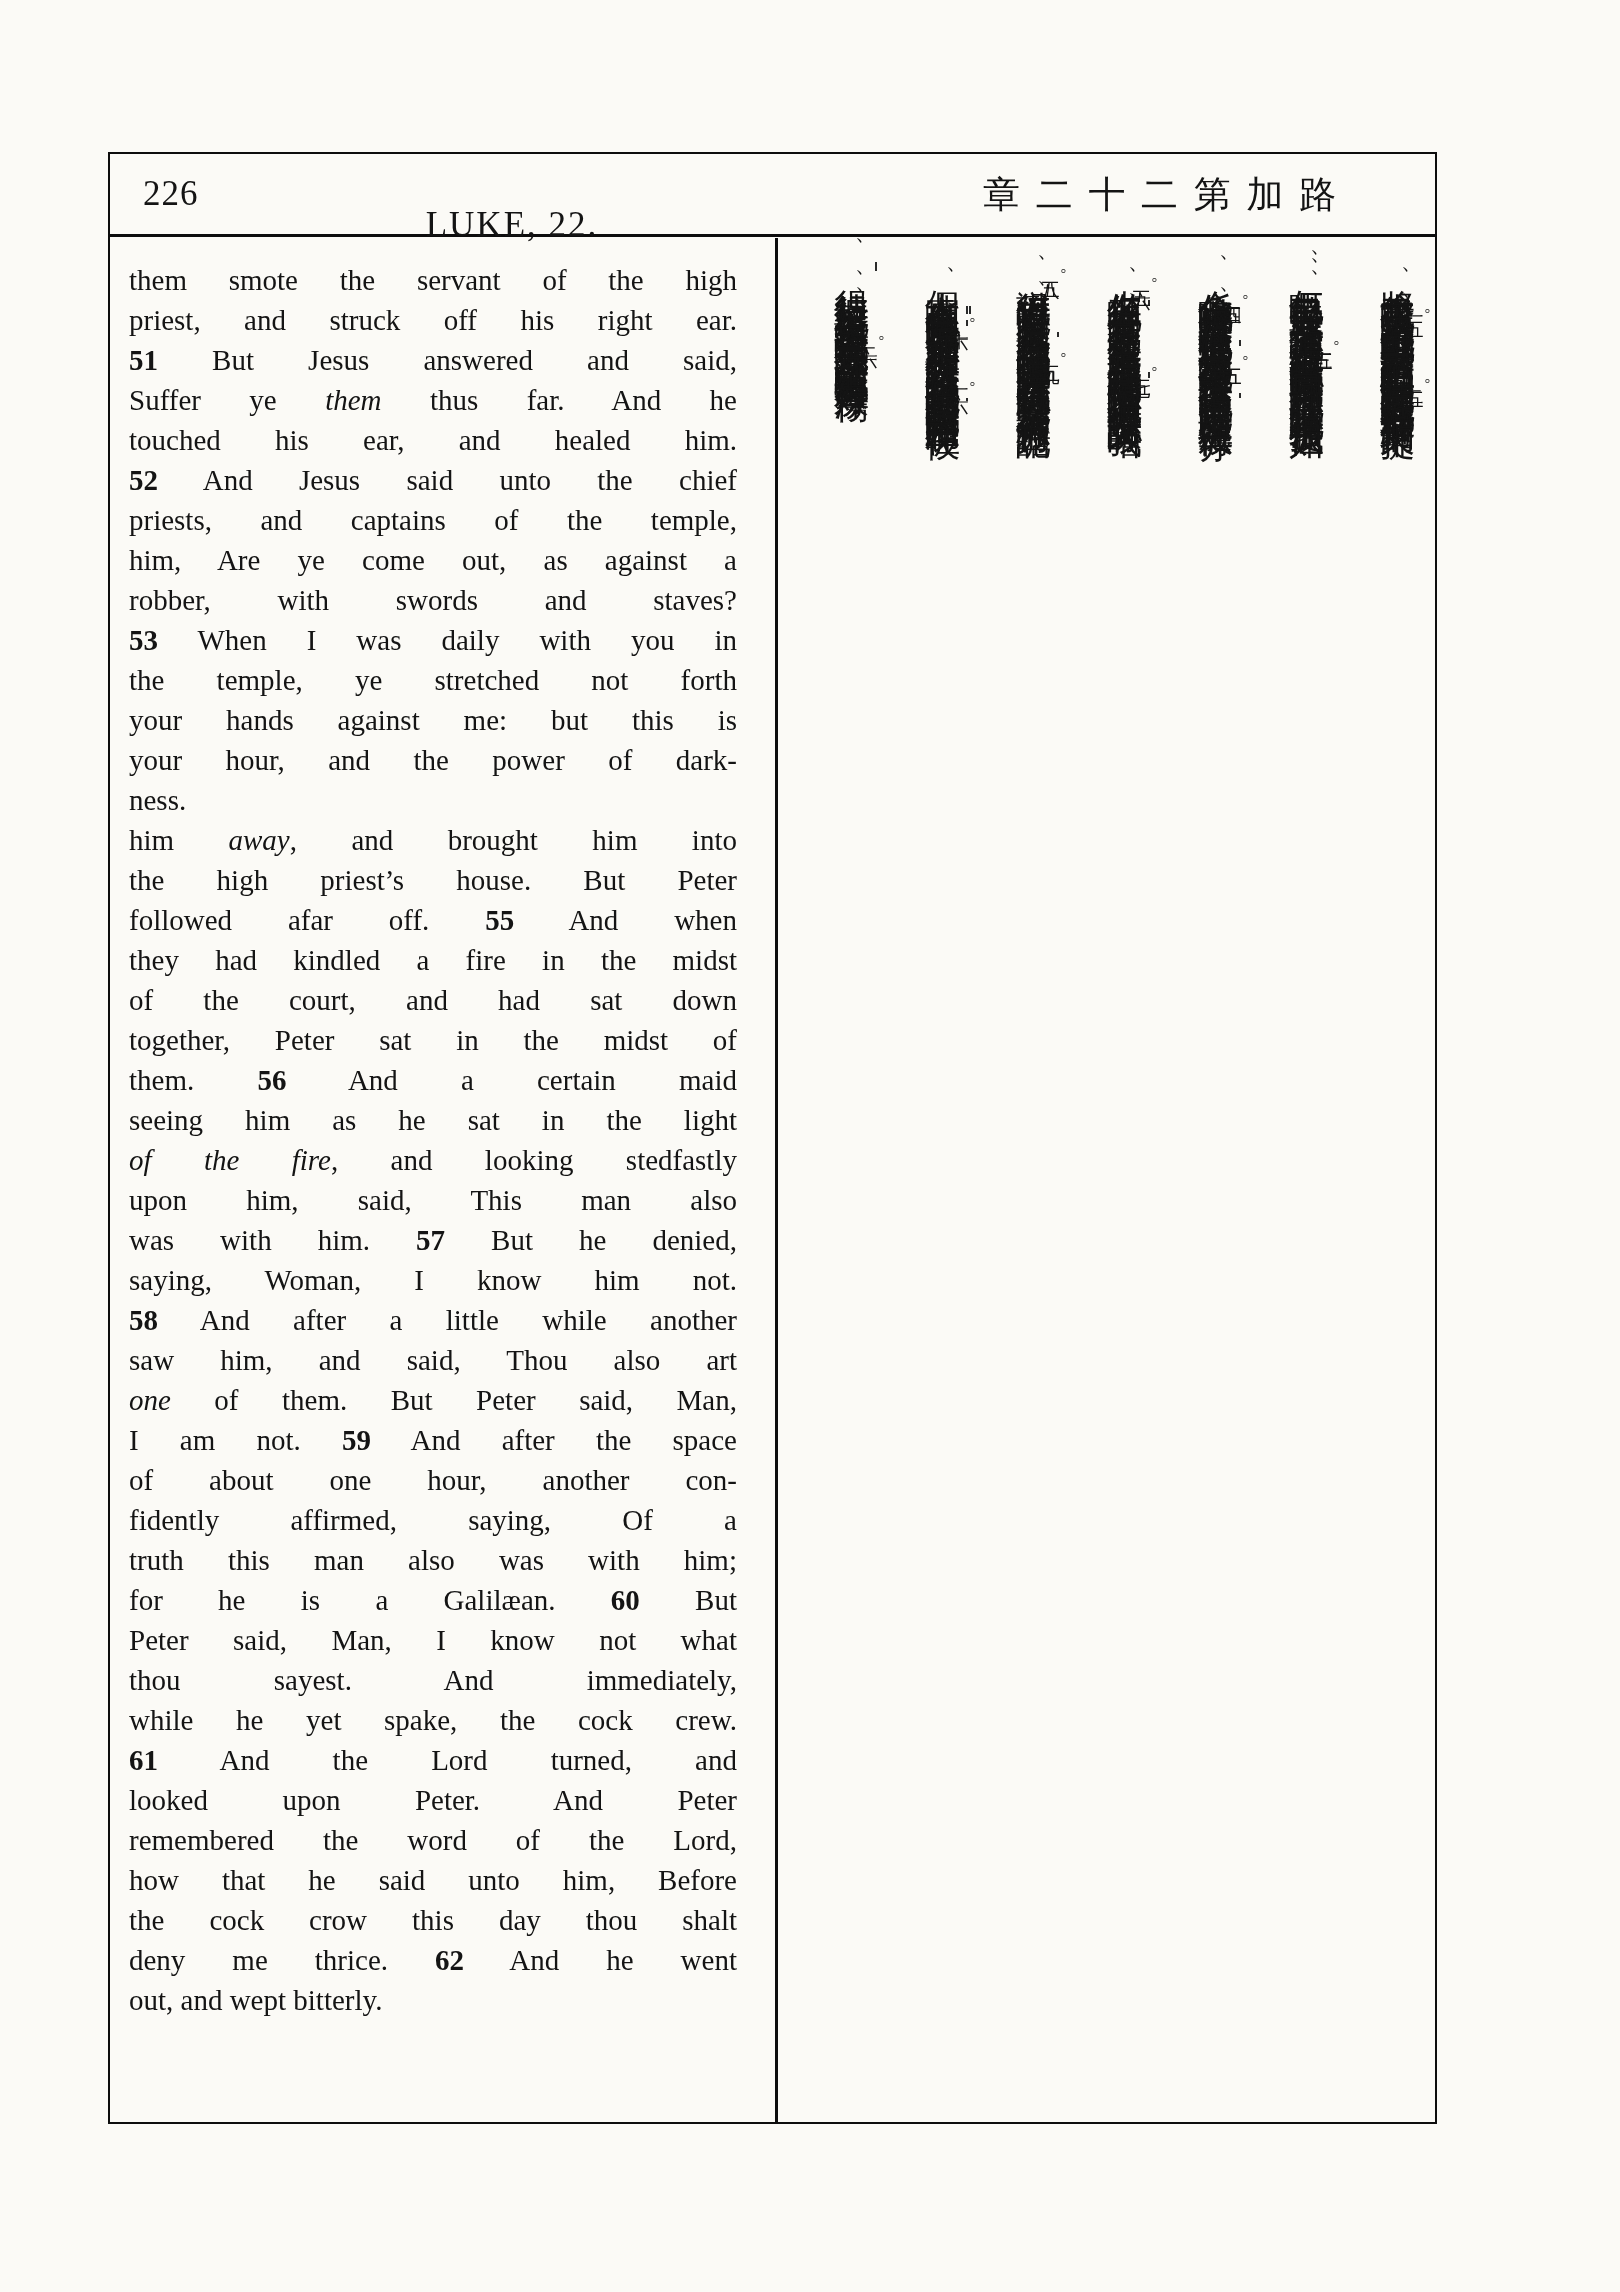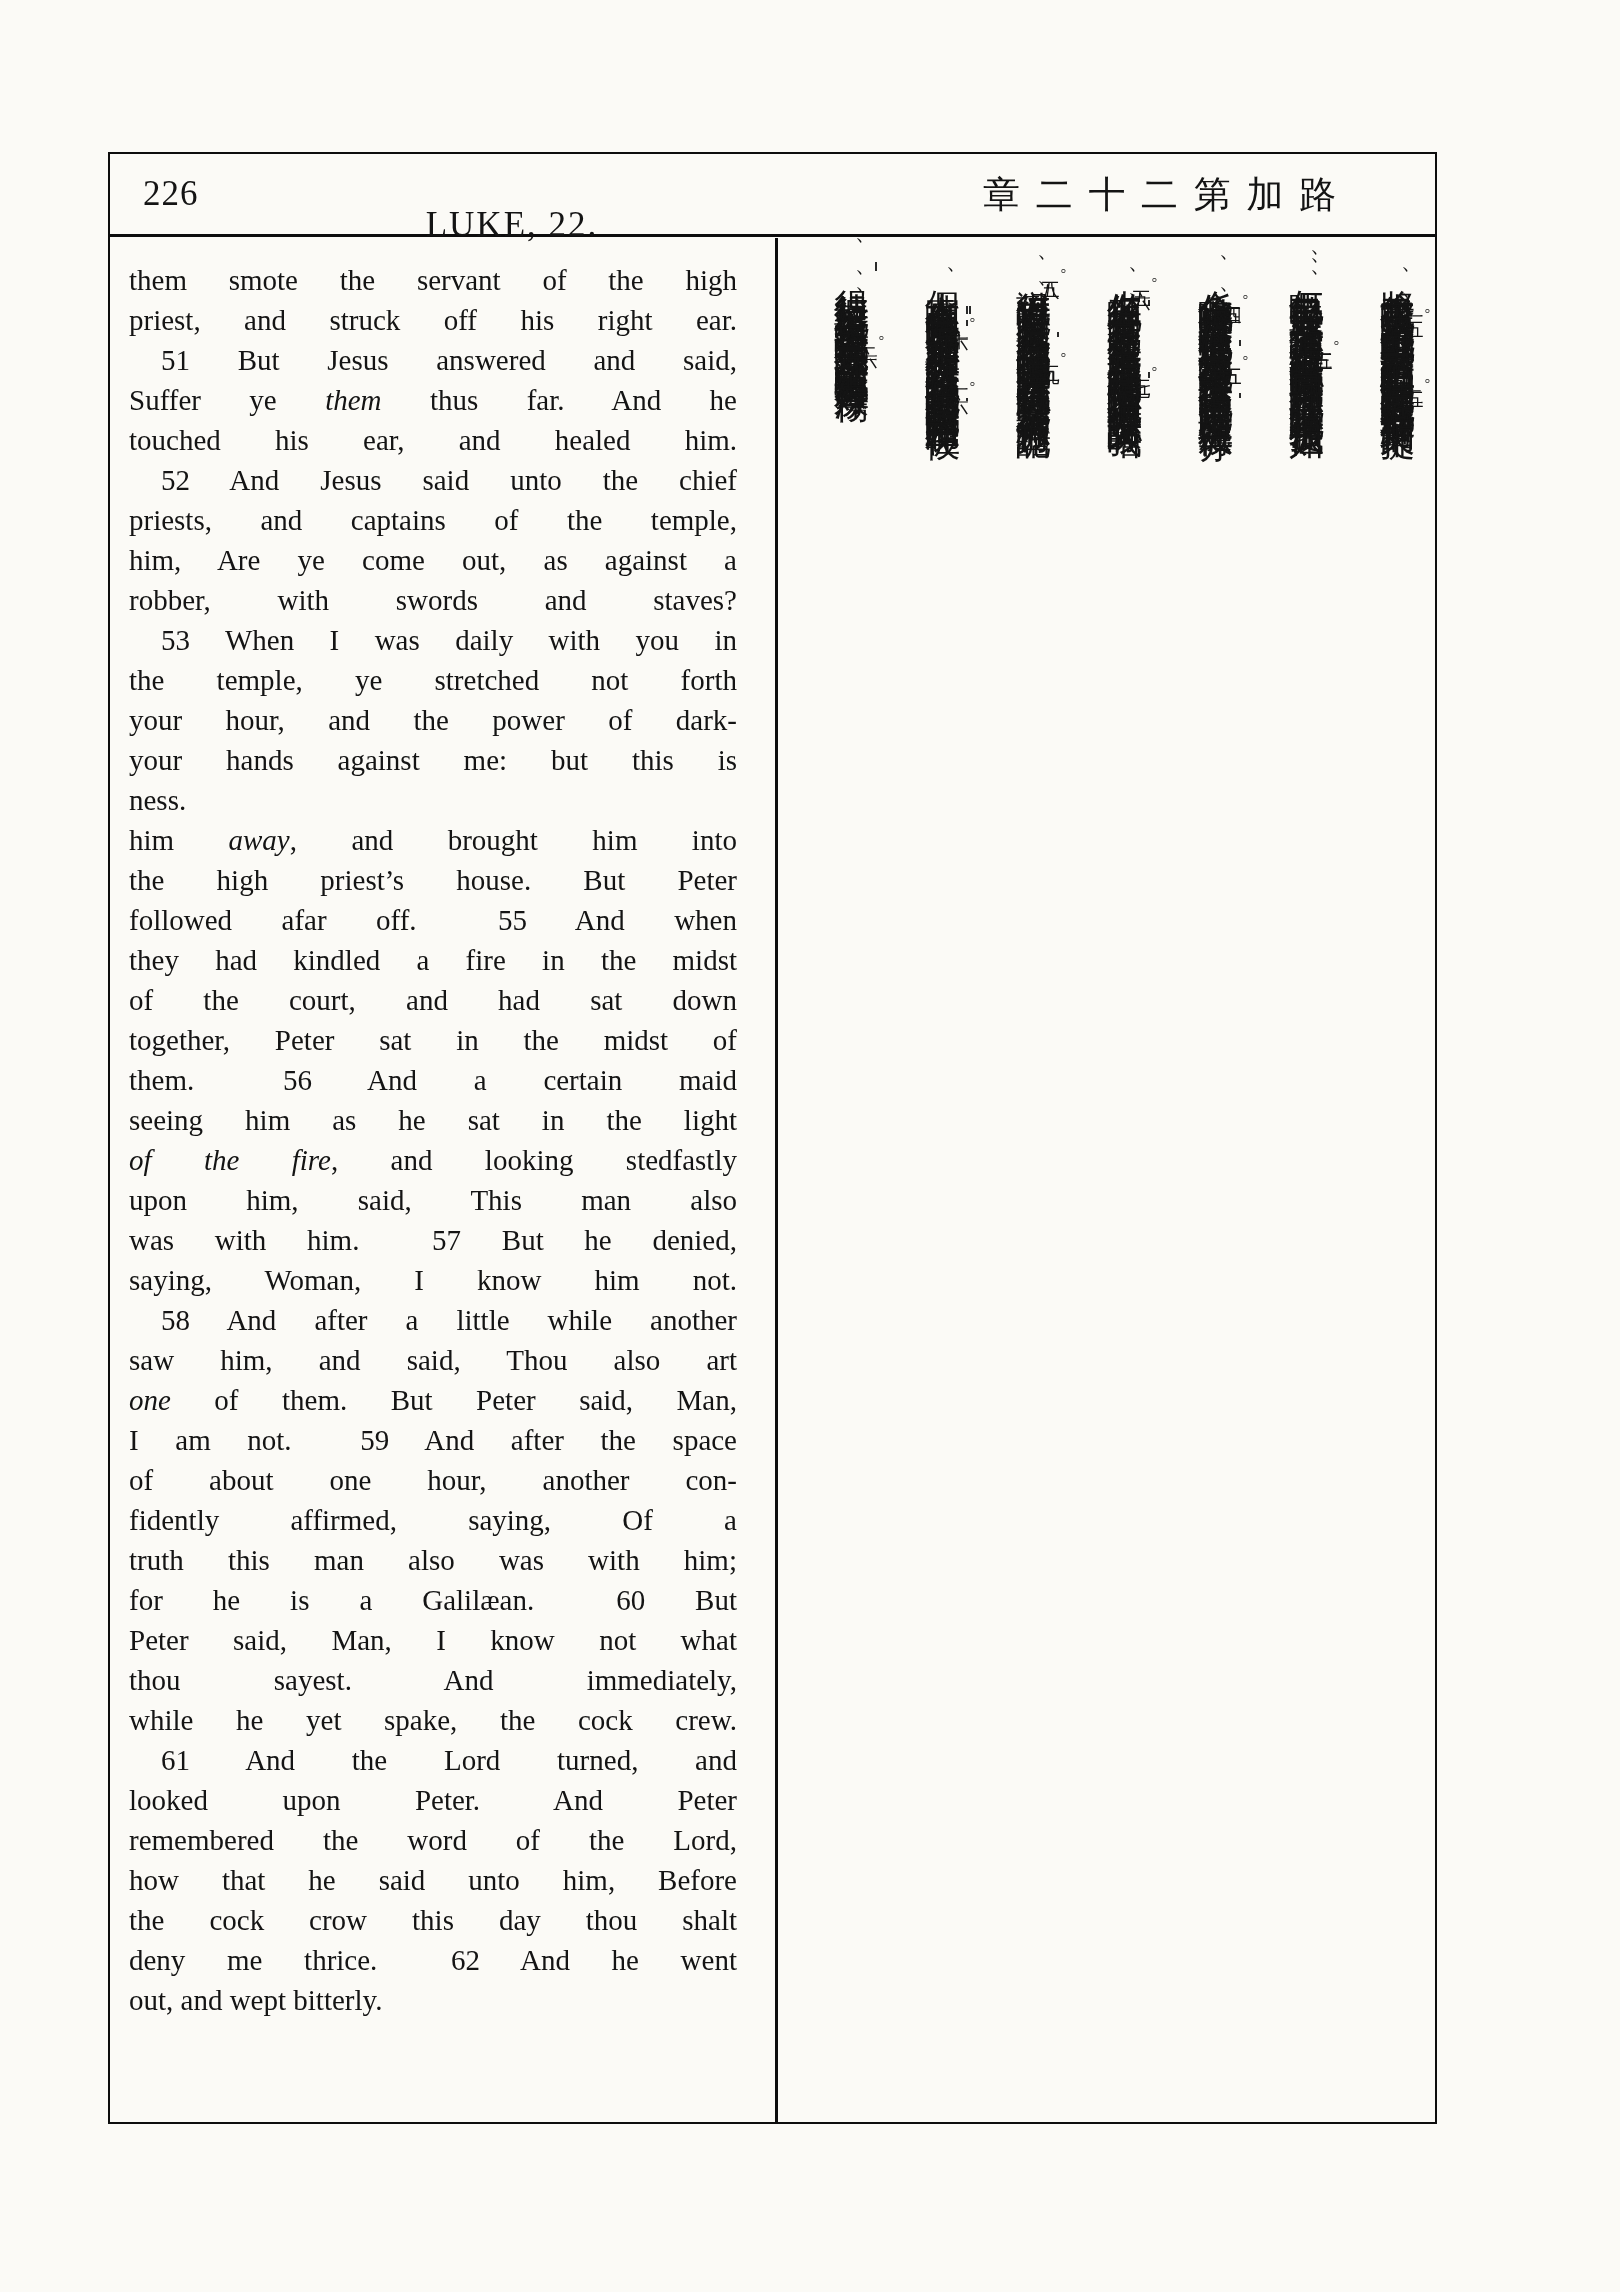--- a/index.html
+++ b/index.html
@@ -44,21 +44,21 @@
   .eng{
     position:absolute;left:19px;top:106px;width:608px;
     font-size:29px;line-height:40px;
   }
   .eline{
     text-align:justify;text-align-last:justify;
     white-space:normal;
   }
   .eline.l{text-align-last:left;}
   .eline.ind{text-indent:29px;}
-  .b{font-weight:normal;margin-left:32px;}
+  .b{font-weight:bold;}
   .i{font-style:italic;}
   
   .cn-area{
     position:absolute;top:108px;right:9.8px;height:1872px;left:686px;
     writing-mode:vertical-rl;
     font-family:"DejaVu Serif", serif;
     font-size:35px;
   }
   .vcol{
     line-height:1.05;
@@ -100,22 +100,22 @@
       <div class="eline"><span>priest, and struck off his right ear.</span></div>
       <div class="eline"><span class="b">51</span><span> But Jesus answered and said,</span></div>
       <div class="eline"><span>Suffer ye </span><span class="i">them</span><span> thus far.  And he</span></div>
       <div class="eline"><span>touched his ear, and healed him.</span></div>
       <div class="eline"><span class="b">52</span><span> And Jesus said unto the chief</span></div>
       <div class="eline"><span>priests, and captains of the temple,</span></div>
       <div class="eline"><span>him, Are ye come out, as against a</span></div>
       <div class="eline"><span>robber, with swords and staves?</span></div>
       <div class="eline"><span class="b">53</span><span> When I was daily with you in</span></div>
       <div class="eline"><span>the temple, ye stretched not forth</span></div>
+      <div class="eline"><span>your hands against me: but this is</span></div>
       <div class="eline"><span>your hour, and the power of dark-</span></div>
-      <div class="eline"><span>your hands against me: but this is</span></div>
       <div class="eline l"><span>ness.</span></div>
       <div class="eline"><span>him </span><span class="i">away</span><span>, and brought him into</span></div>
       <div class="eline"><span>the high priest’s house.  But Peter</span></div>
       <div class="eline"><span>followed afar off.  </span><span class="b">55</span><span> And when</span></div>
       <div class="eline"><span>they had kindled a fire in the midst</span></div>
       <div class="eline"><span>of the court, and had sat down</span></div>
       <div class="eline"><span>together, Peter sat in the midst of</span></div>
       <div class="eline"><span>them.  </span><span class="b">56</span><span>  And a certain maid</span></div>
       <div class="eline"><span>seeing him as he sat in the light</span></div>
       <div class="eline"><span class="i">of the fire</span><span>, and looking stedfastly</span></div>

